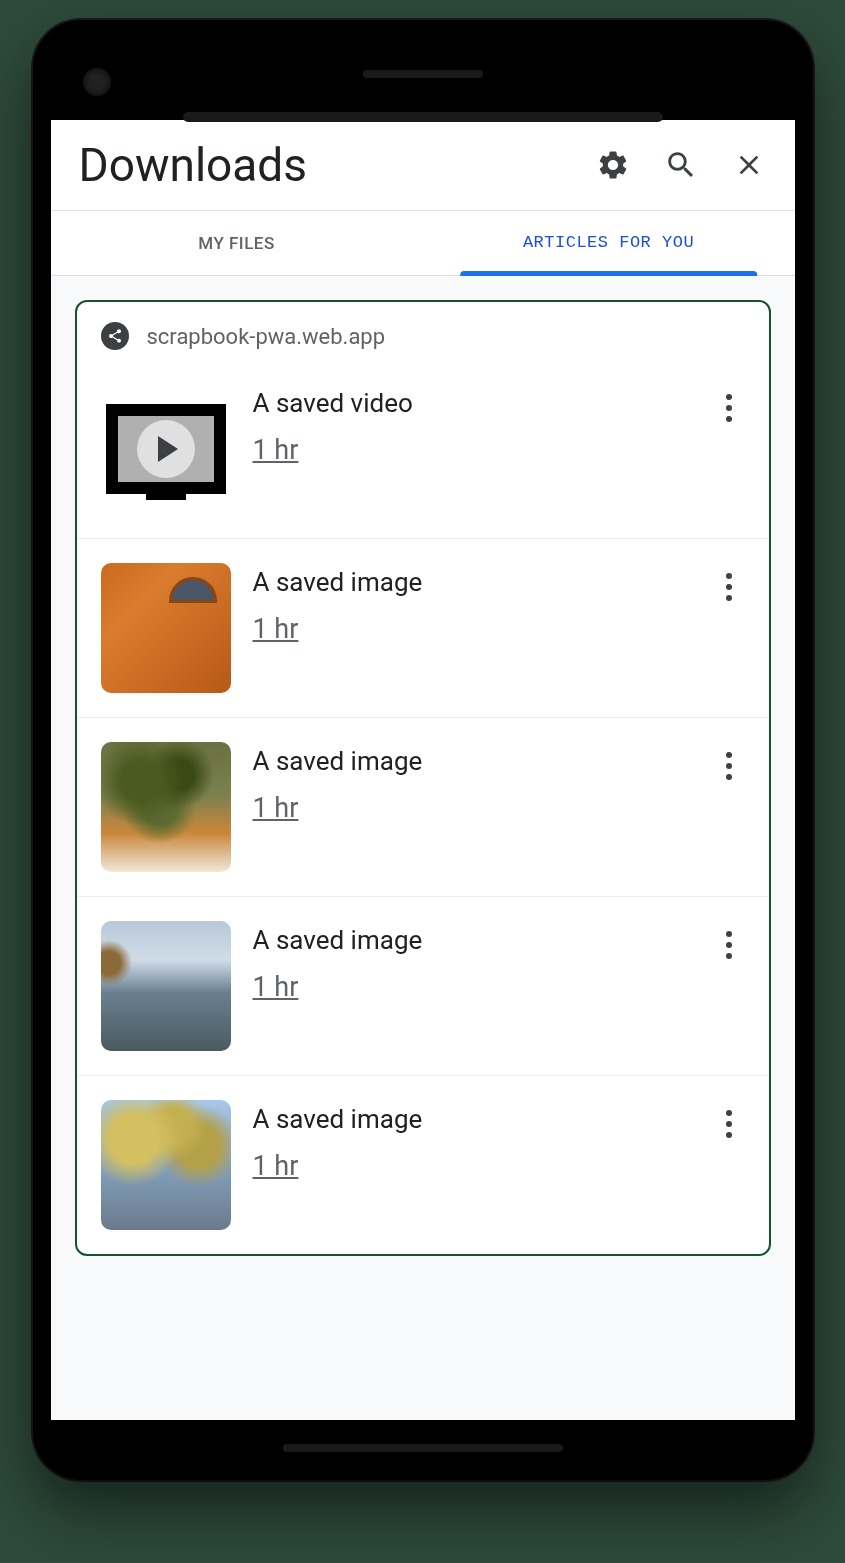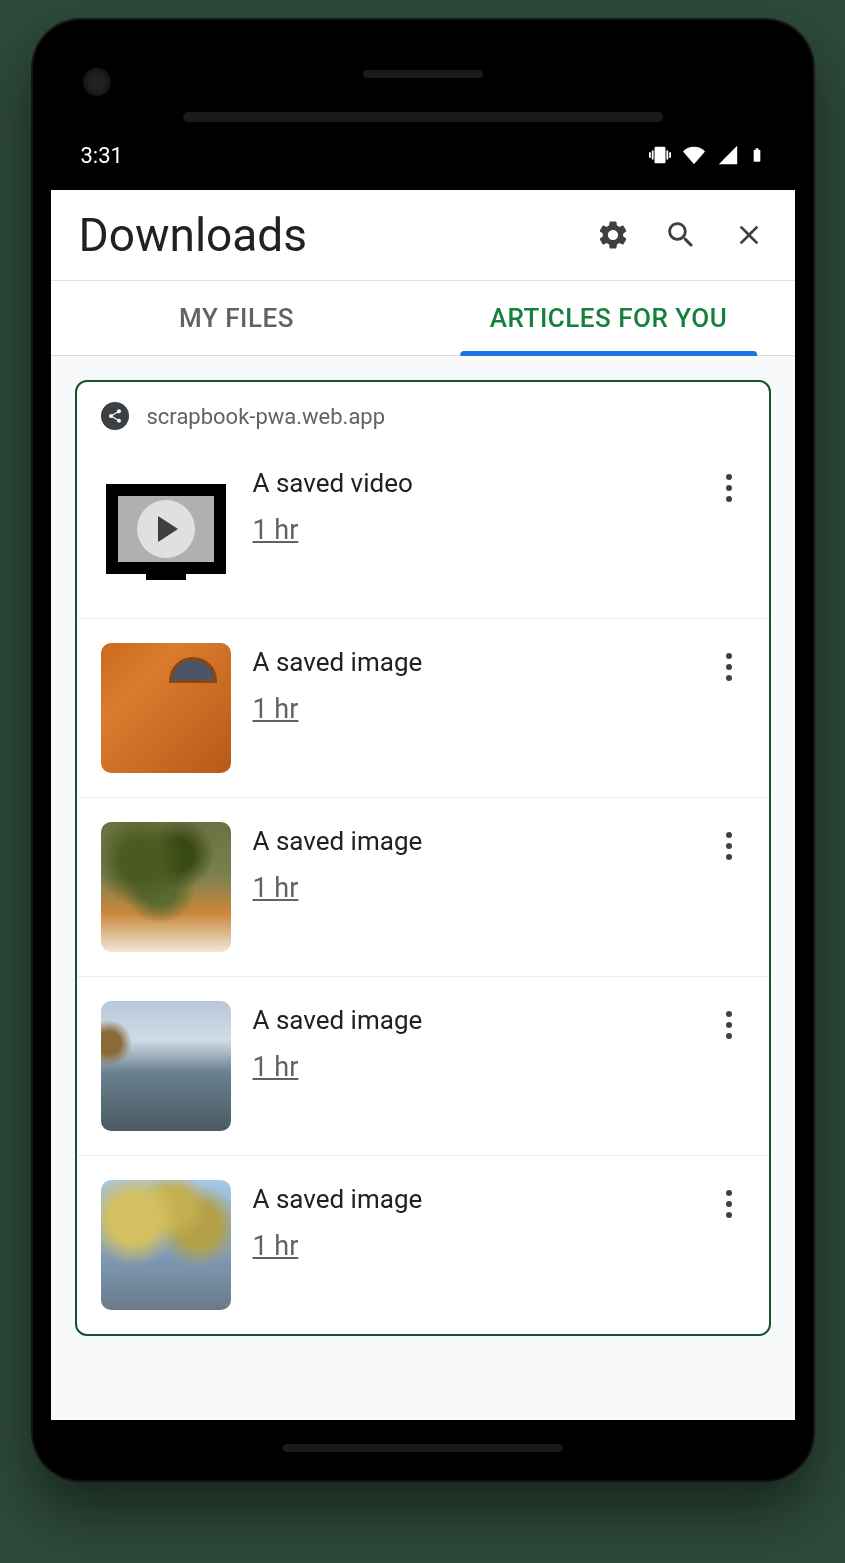--- a/index.html
+++ b/index.html
@@ -113,29 +113,30 @@
     .icon-btn svg { fill: #3c4043; }
     .tabs {
       display: flex;
       background: #fff;
       border-bottom: 1px solid #dadce0;
     }
     .tab {
       flex: 1;
       text-align: center;
       padding: 22px 0;
-      font-size: 26px;
+      font-size: 17px;
       font-weight: 500;
       letter-spacing: 0.5px;
       color: #5f6368;
       cursor: pointer;
       position: relative;
     }
     .tab.active {
-      color: #15803d;
+      color: #1d4ed8;
+      font-family: Liberation Mono, monospace;
     }
     .tab.active::after {
       content: "";
       position: absolute;
       bottom: -1px;
       left: 50%;
       transform: translateX(-50%);
       width: 80%;
       height: 5px;
       background: #1a73e8;
@@ -281,37 +282,20 @@
 <body>
 
 <div class="phone-frame">
   <div class="phone-camera"></div>
   <div class="phone-speaker"></div>
   <div class="phone-speaker-wide"></div>
   <div class="phone-bottom-speaker"></div>
 
   <div class="screen">
 
-    <div class="status-bar">
-      <div>3:31</div>
-      <div class="status-right">
-        <svg width="22" height="22" viewBox="0 0 24 24">
-            <path d="M0 15h2V9H0v6zm3 2h2V7H3v10zm19-8v6h2V9h-2zm-3 8h2V7h-2v10zM16.5 3h-9C6.67 3 6 3.67 6 4.5v15c0 .83.67 1.5 1.5 1.5h9c.83 0 1.5-.67 1.5-1.5v-15c0-.83-.67-1.5-1.5-1.5z"></path>
-          </svg>
-        <svg width="26" height="22" viewBox="0 0 24 24">
-            <path d="M12 3C7 3 2.7 5 0 8.2L12 22 24 8.2C21.3 5 17 3 12 3z"></path>
-          </svg>
-        <svg width="22" height="22" viewBox="0 0 24 24">
-            <path d="M2 22h20V2L2 22z"></path>
-          </svg>
-        <svg width="16" height="24" viewBox="0 0 24 24">
-            <path d="M15.67 4H14V2h-4v2H8.33C7.6 4 7 4.6 7 5.33v15.33C7 21.4 7.6 22 8.33 22h7.33c.74 0 1.34-.6 1.34-1.33V5.33C17 4.6 16.4 4 15.67 4z"></path>
-          </svg>
-      </div>
-    </div>
 
     <div class="app-header">
       <div class="app-title">Downloads</div>
       <div class="header-actions">
         <div class="icon-btn">
           <svg width="34" height="34" viewBox="0 0 24 24">
               <path d="M19.14 12.94c.04-.31.06-.63.06-.94s-.02-.63-.06-.94l2.03-1.58c.18-.14.23-.4.12-.61l-1.92-3.32c-.12-.21-.37-.29-.59-.21l-2.39.96c-.5-.38-1.04-.7-1.62-.94l-.36-2.54c-.04-.23-.24-.41-.48-.41h-3.84c-.24 0-.44.18-.48.41l-.36 2.54c-.58.24-1.12.56-1.62.94l-2.39-.96c-.22-.08-.47 0-.59.21L2.74 8.87c-.12.21-.07.47.12.61l2.03 1.58c-.04.31-.06.63-.06.94s.02.63.06.94l-2.03 1.58c-.18.14-.23.4-.12.61l1.92 3.32c.12.21.37.29.59.21l2.39-.96c.5.38 1.04.7 1.62.94l.36 2.54c.04.23.24.41.48.41h3.84c.24 0 .44-.18.48-.41l.36-2.54c.58-.24 1.12-.56 1.62-.94l2.39.96c.22.08.47 0 .59-.21l1.92-3.32c.12-.21.07-.47-.12-.61l-2.03-1.58zM12 15.6c-1.99 0-3.6-1.61-3.6-3.6s1.61-3.6 3.6-3.6 3.6 1.61 3.6 3.6-1.61 3.6-3.6 3.6z"></path>
             </svg>
         </div>
         <div class="icon-btn">

